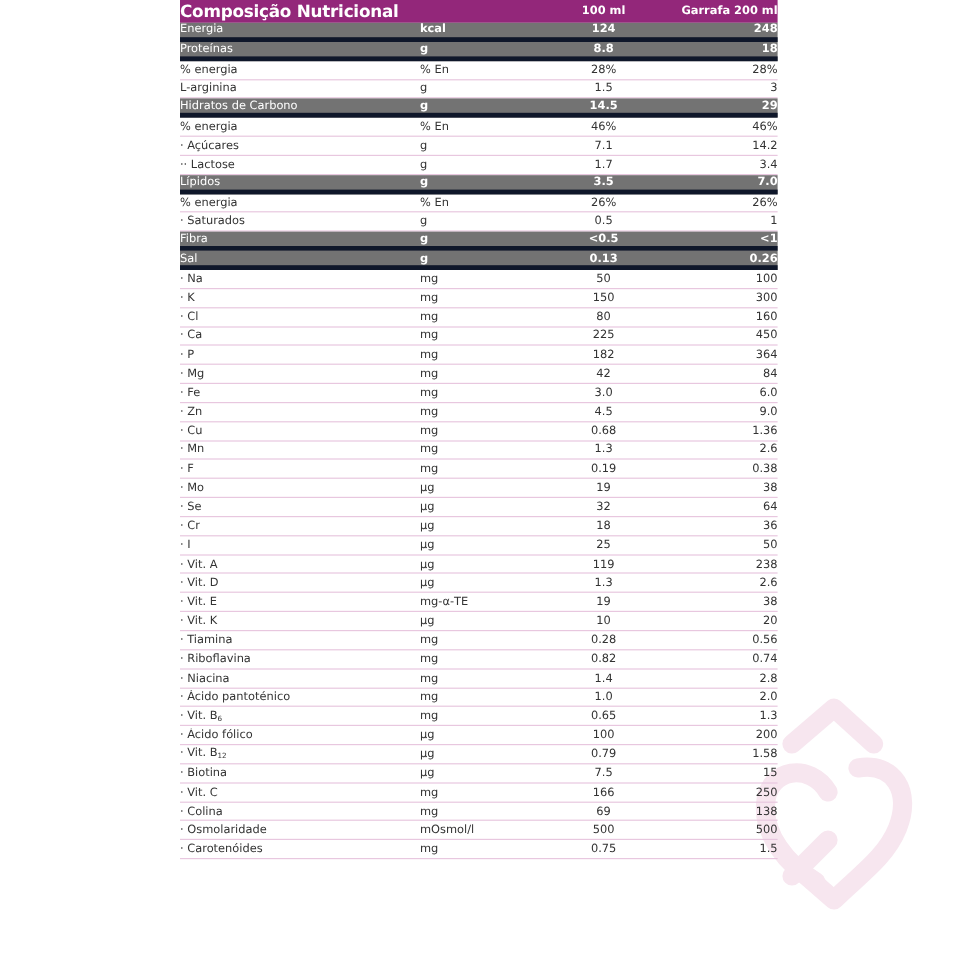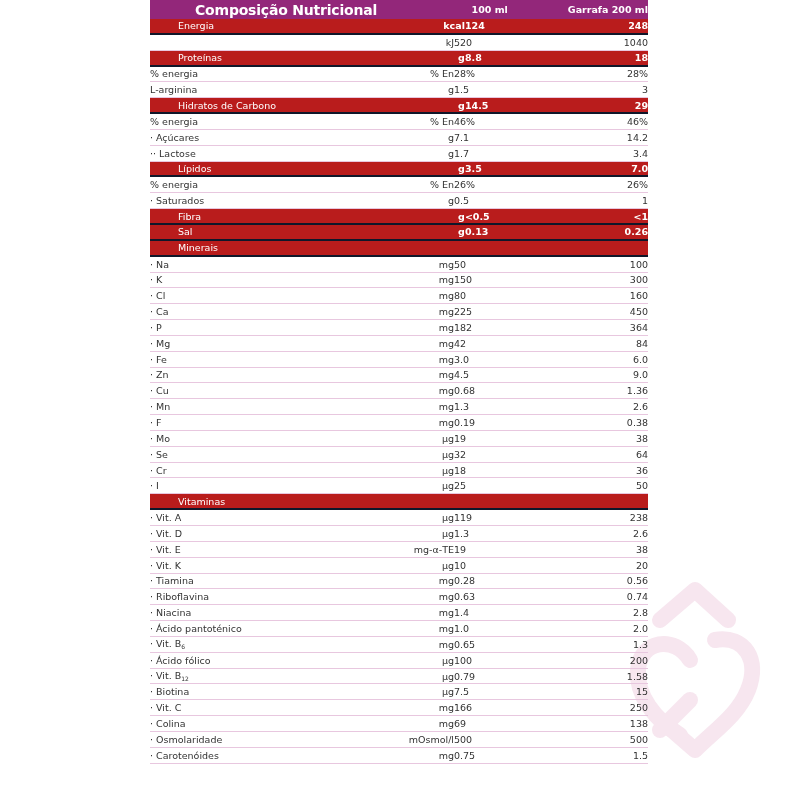--- a/index.html
+++ b/index.html
@@ -1,25 +1,25 @@
 <!DOCTYPE html>
 <html><head>
 <meta charset="utf-8">
 <style>
   html, body { margin:0; padding:0; background:#ffffff; }
   body { width:800px; height:800px; position:relative; overflow:hidden; font-family:"DejaVu Sans", sans-serif; }
   .watermark { position:absolute; left:618px; left:620px; top:580px; width:150px; height:190px; }
   .table { position:absolute; left:150px; top:0; width:498px; }
   .row { display:flex; height:15.85px; align-items:center; font-size:9.5px; color:#333; box-sizing:border-box; border-bottom:1px solid #e8c7df; }
-  .row.header { height:19px; background:#93277a; color:#fff; border-bottom:none; font-weight:bold;padding-left:45px; }
-  .row.section { background:#b91c1c; color:#fff; border-bottom:2px solid #0f172a; font-weight:bold;padding-left:28px; }
+  .row.header { height:19px; background:#93277a; color:#fff; border-bottom:none; font-weight:bold; }
+  .row.section { background:#737373; color:#fff; border-bottom:4px solid #0f172a; font-weight:bold; }
   .row.section .c-label { font-weight:normal; }
   .c-label { width:200px; padding-left:0; white-space:nowrap; overflow:hidden; }
-  .c-unit { width:104px; text-align:right; }
-  .c-v1 { width:98px; }
+  .c-unit { width:104px; text-align:left; }
+  .c-v1 { width:98px; text-align:center; }
   .c-v2 { width:96px; text-align:right; }
   .row.header .c-label { font-size:14px; font-weight:bold; letter-spacing:-0.2px; }
   .row.header .c-v1, .row.header .c-v2 { font-size:9.5px; font-weight:bold; }
   .c-label .sub { font-size:6px; vertical-align:-2px; }
 </style>
 </head>
 <body>
 
 <svg class="watermark" viewBox="0 0 150 190">
   <g fill="none" stroke="#f7e6ef" stroke-width="16" stroke-linecap="round" stroke-linejoin="round">
@@ -37,26 +37,20 @@
     <div class="c-v1">100 ml</div>
     <div class="c-v2">Garrafa 200 ml</div>
   </div>
   <div id="rows">
       <div class="row section">
         <div class="c-label">Energia</div>
         <div class="c-unit">kcal</div>
         <div class="c-v1">124</div>
         <div class="c-v2">248</div>
       </div>
-      <div class="row">
-        <div class="c-label"></div>
-        <div class="c-unit">kJ</div>
-        <div class="c-v1">520</div>
-        <div class="c-v2">1040</div>
-      </div>
       <div class="row section">
         <div class="c-label">Proteínas</div>
         <div class="c-unit">g</div>
         <div class="c-v1">8.8</div>
         <div class="c-v2">18</div>
       </div>
       <div class="row">
         <div class="c-label">% energia</div>
         <div class="c-unit">% En</div>
         <div class="c-v1">28%</div>
@@ -115,26 +109,20 @@
         <div class="c-unit">g</div>
         <div class="c-v1">&lt;0.5</div>
         <div class="c-v2">&lt;1</div>
       </div>
       <div class="row section">
         <div class="c-label">Sal</div>
         <div class="c-unit">g</div>
         <div class="c-v1">0.13</div>
         <div class="c-v2">0.26</div>
       </div>
-      <div class="row section">
-        <div class="c-label">Minerais</div>
-        <div class="c-unit"></div>
-        <div class="c-v1"></div>
-        <div class="c-v2"></div>
-      </div>
       <div class="row">
         <div class="c-label">· Na</div>
         <div class="c-unit">mg</div>
         <div class="c-v1">50</div>
         <div class="c-v2">100</div>
       </div>
       <div class="row">
         <div class="c-label">· K</div>
         <div class="c-unit">mg</div>
         <div class="c-v1">150</div>
@@ -210,26 +198,20 @@
         <div class="c-label">· Cr</div>
         <div class="c-unit">µg</div>
         <div class="c-v1">18</div>
         <div class="c-v2">36</div>
       </div>
       <div class="row">
         <div class="c-label">· I</div>
         <div class="c-unit">µg</div>
         <div class="c-v1">25</div>
         <div class="c-v2">50</div>
-      </div>
-      <div class="row section">
-        <div class="c-label">Vitaminas</div>
-        <div class="c-unit"></div>
-        <div class="c-v1"></div>
-        <div class="c-v2"></div>
       </div>
       <div class="row">
         <div class="c-label">· Vit. A</div>
         <div class="c-unit">µg</div>
         <div class="c-v1">119</div>
         <div class="c-v2">238</div>
       </div>
       <div class="row">
         <div class="c-label">· Vit. D</div>
         <div class="c-unit">µg</div>
@@ -250,21 +232,21 @@
       </div>
       <div class="row">
         <div class="c-label">· Tiamina</div>
         <div class="c-unit">mg</div>
         <div class="c-v1">0.28</div>
         <div class="c-v2">0.56</div>
       </div>
       <div class="row">
         <div class="c-label">· Riboflavina</div>
         <div class="c-unit">mg</div>
-        <div class="c-v1">0.63</div>
+        <div class="c-v1">0.82</div>
         <div class="c-v2">0.74</div>
       </div>
       <div class="row">
         <div class="c-label">· Niacina</div>
         <div class="c-unit">mg</div>
         <div class="c-v1">1.4</div>
         <div class="c-v2">2.8</div>
       </div>
       <div class="row">
         <div class="c-label">· Ácido pantoténico</div>

